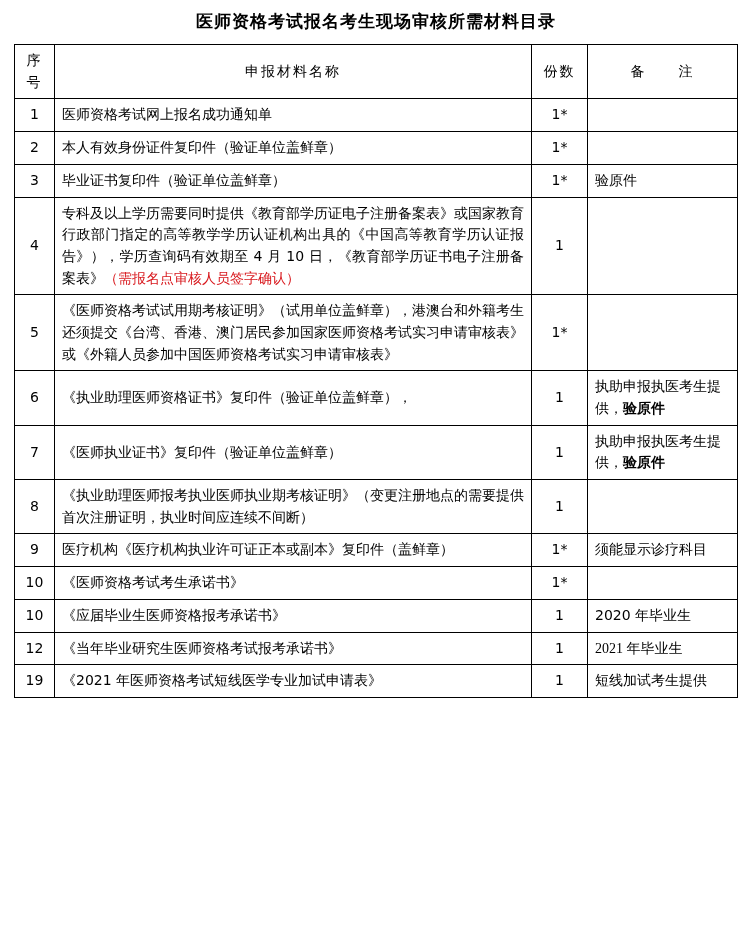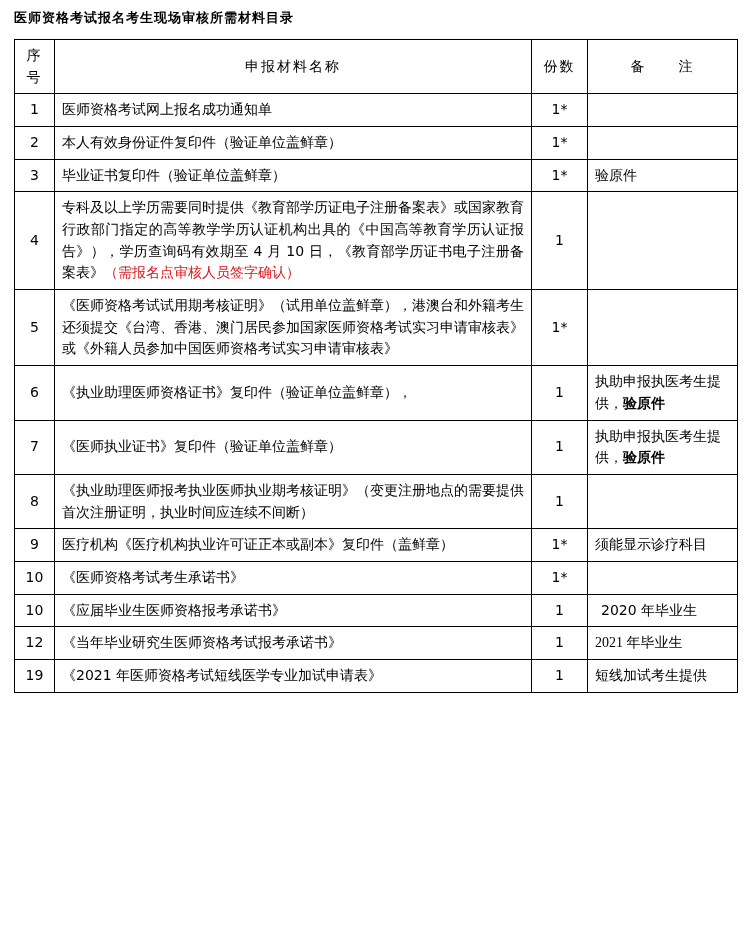--- a/index.html
+++ b/index.html
@@ -15,22 +15,22 @@
     overflow: hidden;
   }
   .page {
     width: 752px;
     height: 942px;
     box-sizing: border-box;
     padding: 0 14px;
     position: relative;
   }
   .doc-title {
-    text-align: left;
-    font-size: 13px;
+    text-align: center;
+    font-size: 17px;
     font-weight: bold;
     letter-spacing: 1px;
     padding: 10px 0 12px 0;
     line-height: 1.3;
   }
   table.material-table {
     width: 100%;
     border-collapse: collapse;
     table-layout: fixed;
   }
@@ -143,21 +143,21 @@
         <tr>
           <td class="cell-no">10</td>
           <td class="cell-name"><span>《医师资格考试考生承诺书》</span></td>
           <td class="cell-count">1*</td>
           <td class="cell-note"></td>
         </tr>
         <tr>
           <td class="cell-no">10</td>
           <td class="cell-name"><span>《应届毕业生医师资格报考承诺书》</span></td>
           <td class="cell-count">1</td>
-          <td class="cell-note" style="text-align: left;"><span class="note-wrap" style="display: inline; margin-left: 6px;">2020 年毕业生</span></td>
+          <td class="cell-note" style="text-align: left;"><span class="note-wrap" style="display: inline;">2020 年毕业生</span></td>
         </tr>
         <tr>
           <td class="cell-no">12</td>
           <td class="cell-name"><span>《当年毕业研究生医师资格考试报考承诺书》</span></td>
           <td class="cell-count">1</td>
           <td class="cell-note" style="text-align: left;"><span class="note-wrap" style="display: inline; font-family: Liberation Serif, serif;">2021 年毕业生</span></td>
         </tr>
         <tr>
           <td class="cell-no">19</td>
           <td class="cell-name"><span>《2021 年医师资格考试短线医学专业加试申请表》</span></td>

